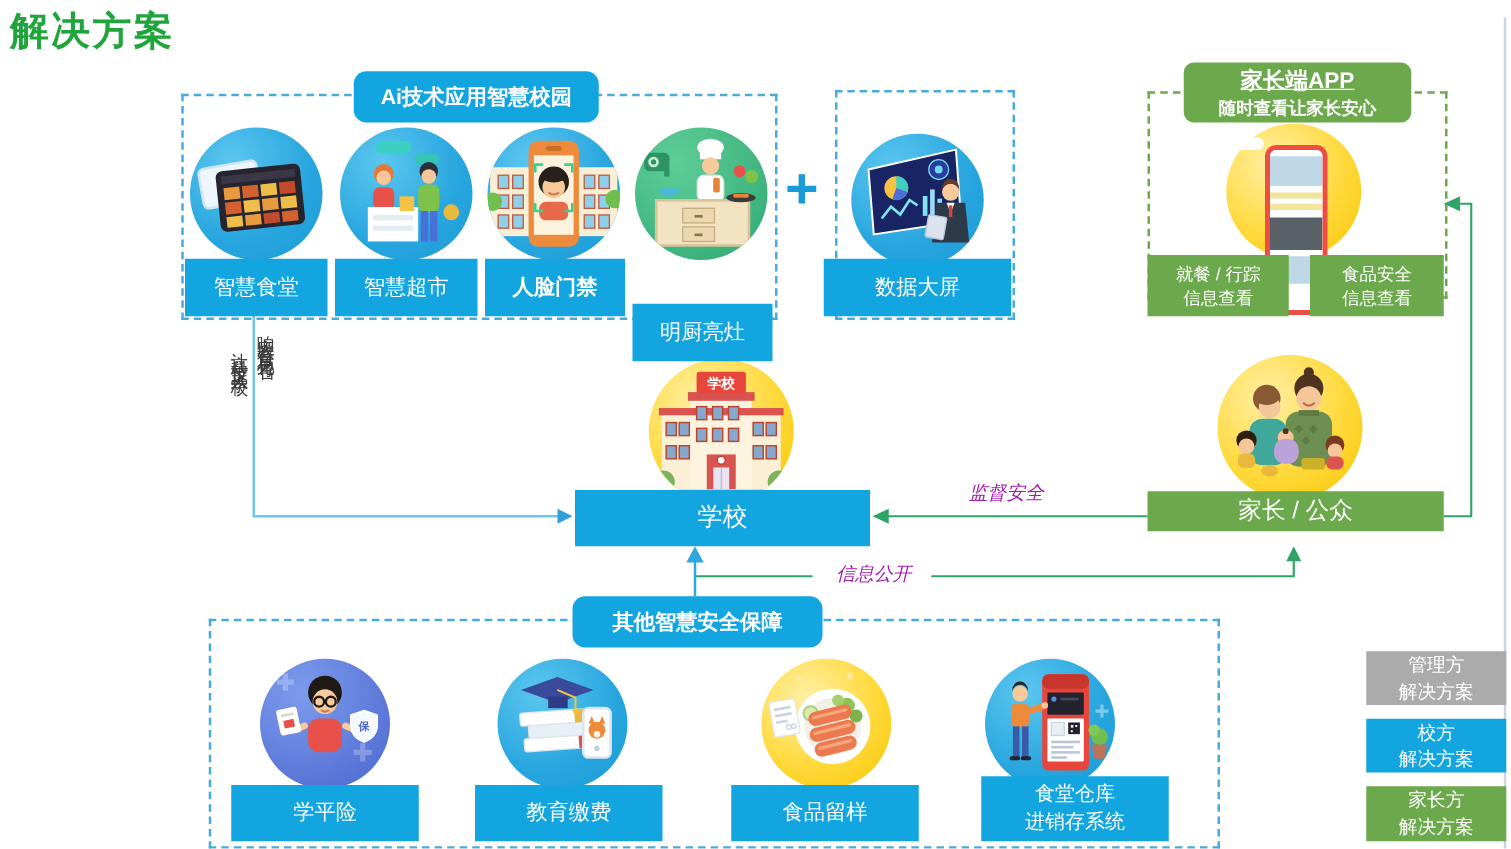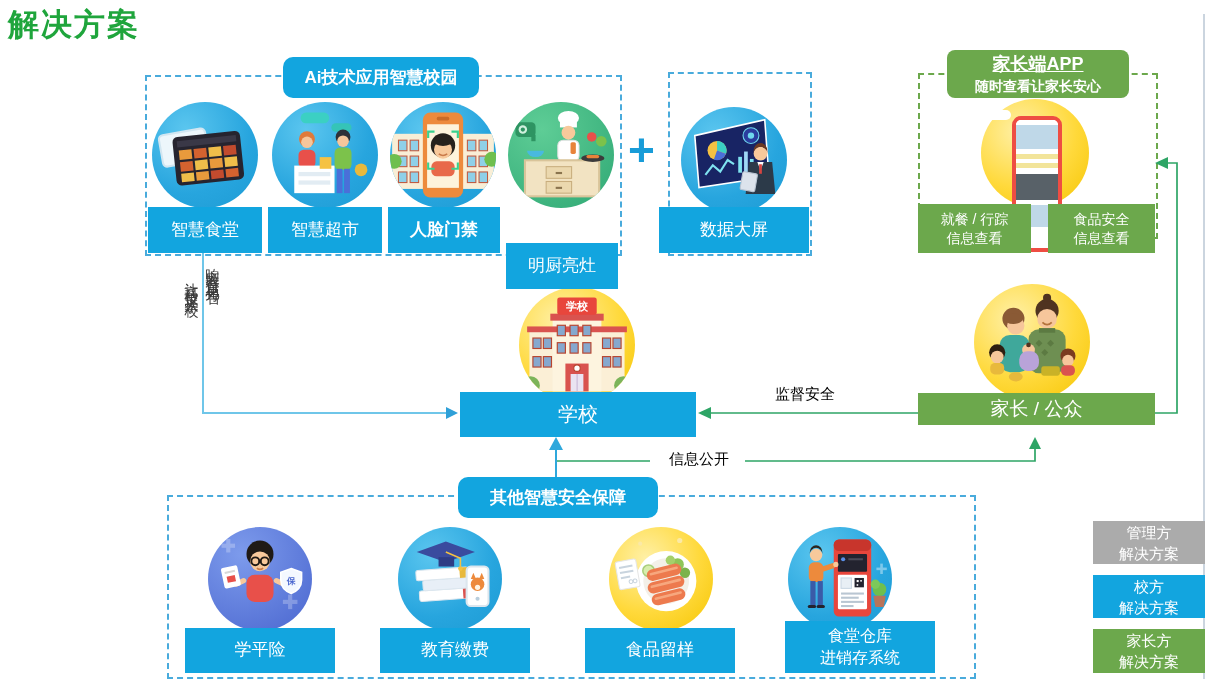--- a/index.html
+++ b/index.html
@@ -23,21 +23,21 @@
   .c-blue{background:radial-gradient(circle at 32% 26%,#5BC6EF 0%,#27A5DE 60%,#1D9BD4 100%);}
   .c-yellow{background:radial-gradient(circle at 35% 30%,#FFF0A6 0%,#FFD93B 55%,#F5C400 100%);}
   .c-green{background:radial-gradient(circle at 32% 26%,#5ECD96 0%,#2FA874 100%);}
   .c-indigo{background:radial-gradient(circle at 32% 26%,#7D9BEC 0%,#4A66CF 100%);}
   .circle svg{display:block;width:100%;height:100%;}
   .legend-box{position:absolute;z-index:4;width:112px;height:43px;color:#fff;font-size:15px;
               text-align:center;display:flex;flex-direction:column;justify-content:center;line-height:1.4;}
   .legend-gray{background:#ABABAB;}
   .legend-blue{background:#12A5DF;}
   .legend-green{background:#6CA84C;}
-  .note{position:absolute;z-index:4;font-size:15px;color:#000000;text-align:center;}
+  .note{position:absolute;z-index:4;font-size:15px;color:#a21caf;text-align:center;font-style:italic;}
   .vtext{position:absolute;z-index:3;writing-mode:vertical-rl;font-size:14px;color:#3A3A3A;
          letter-spacing:3px;line-height:1;}
   .plus{position:absolute;z-index:2;color:#189CD8;font-size:46px;font-weight:bold;line-height:1;}
   svg.connectors{position:absolute;left:0;top:0;z-index:2;pointer-events:none;}
   .phone{position:absolute;left:1012px;top:116px;width:42px;height:128px;z-index:3;
          border:4px solid #EE4D43;border-radius:9px;background:#fff;overflow:hidden;}
   .phone .strip{width:100%;}
   .cloud{position:absolute;left:985px;top:110px;width:26px;height:10px;background:#fff;
          border-radius:8px;z-index:3;}
   .border-right{position:absolute;left:1203px;top:14px;width:2px;height:665px;background:#CBD5DF;z-index:0;}

